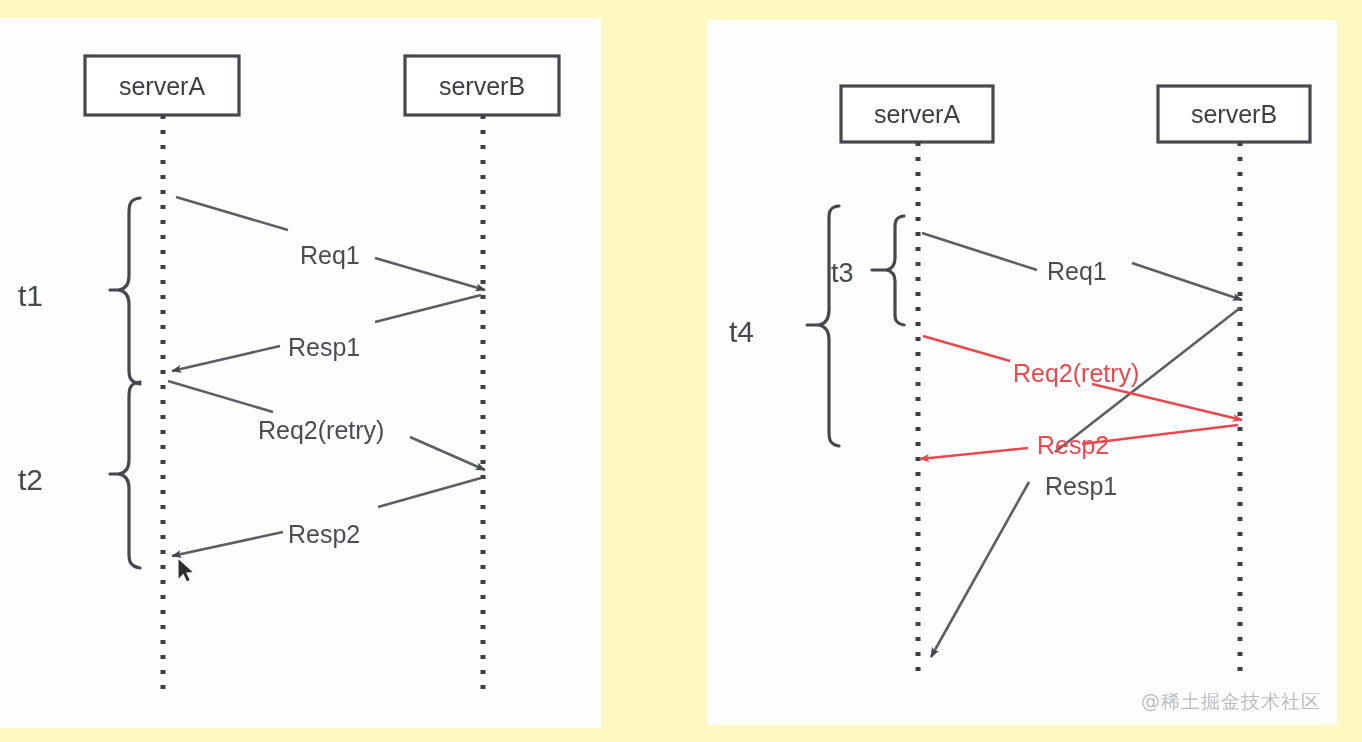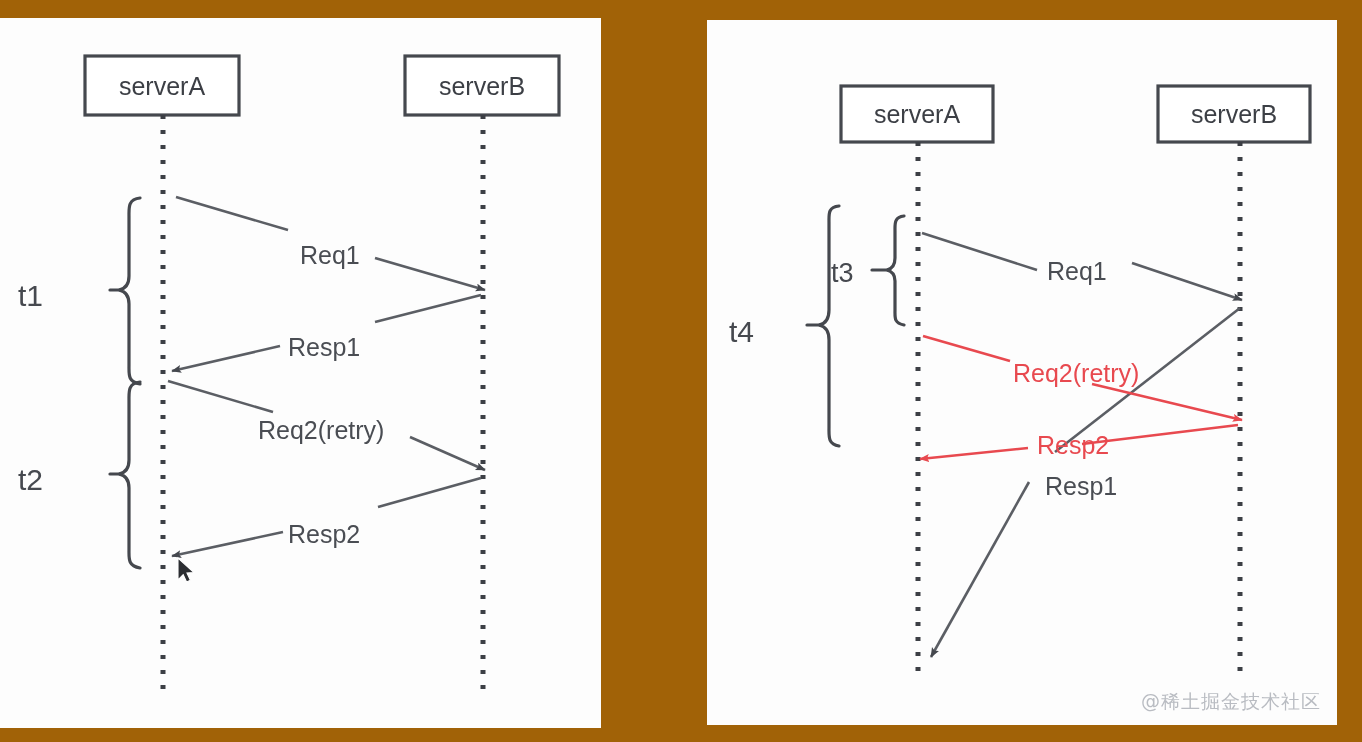--- a/index.html
+++ b/index.html
@@ -10,21 +10,21 @@
   body {
     width: 1362px;
     height: 742px;
     overflow: hidden;
     font-family: "Liberation Sans", sans-serif;
   }
   #stage {
     position: relative;
     width: 1362px;
     height: 742px;
-    background: #a16207;
+    background: #fef9c3;
   }
   .panel {
     position: absolute;
     background: #fdfdfd;
     overflow: hidden;
   }
   #panel-left {
     left: 0px;
     top: 18px;
     width: 601px;

